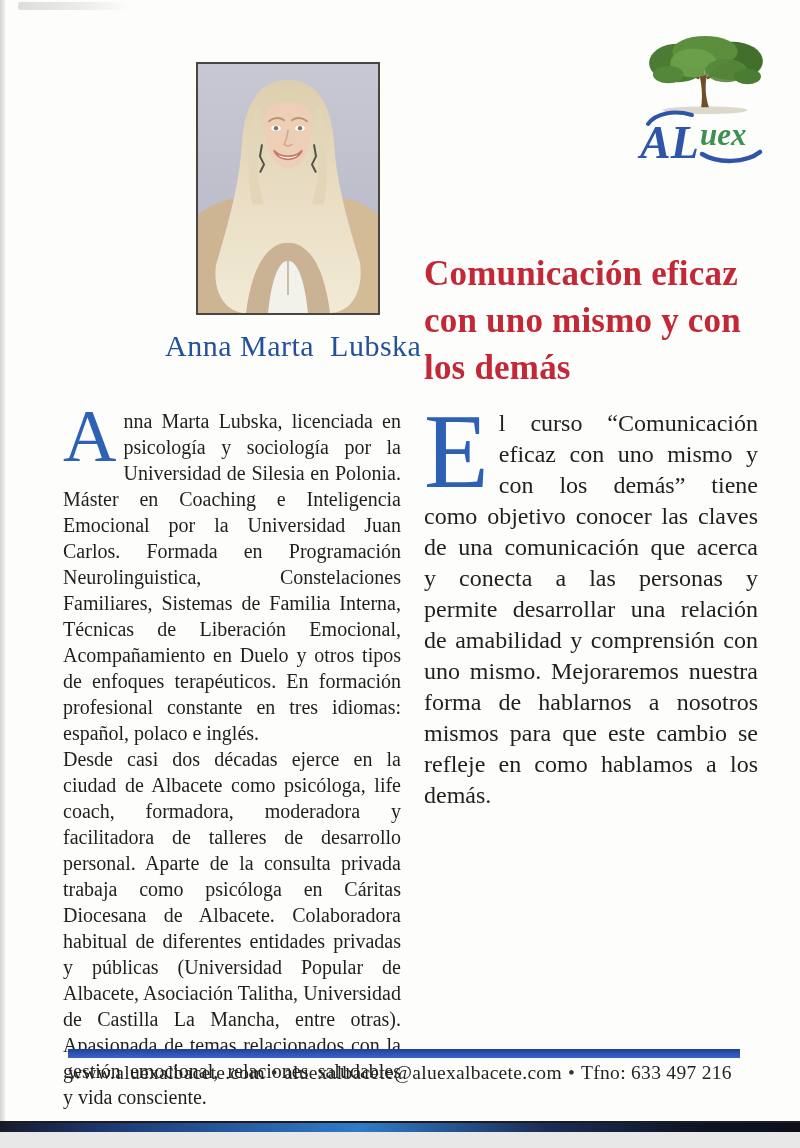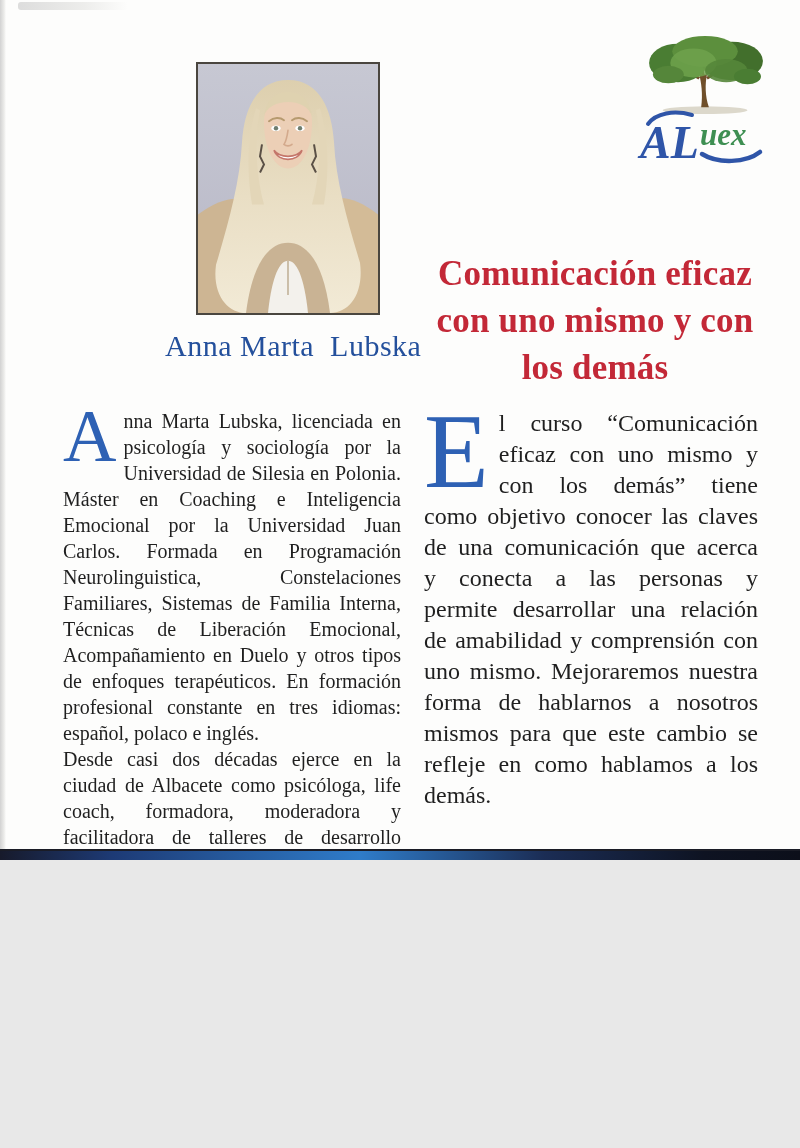--- a/index.html
+++ b/index.html
@@ -1,18 +1,18 @@
 <!DOCTYPE html>
 <html><head>
 <meta charset="utf-8">
 <style>
   html,body{margin:0;padding:0;background:#e8e8e8;}
   .page{
     position:relative;
-    width:800px;height:860px;
+    width:800px;height:1132px;
     margin:0 auto;
     background:#fdfdfc;
     overflow:hidden;
     font-family:"Liberation Serif", serif;
     color:#222;
   }
   
   .scan-edge-left{position:absolute;left:0;top:0;width:6px;height:100%;
     background:linear-gradient(to right,#d2d2d2,#ededeb 70%,rgba(255,255,255,0));}
   .scan-smudge{position:absolute;left:18px;top:2px;width:110px;height:8px;
@@ -145,21 +145,21 @@
       <path d="M74,46 C90,56 118,55 132,44" stroke="#2f55a8" stroke-width="4.5" fill="none" stroke-linecap="round"></path>
       <text x="12" y="50" font-family="Liberation Serif, serif" font-style="italic" font-weight="bold" font-size="46" fill="#2f55a8">AL</text>
       <text x="72" y="37" font-family="Liberation Serif, serif" font-style="italic" font-weight="bold" font-size="31" fill="#3e8f52">uex</text>
     </svg>
   </div>
 
   <div class="name-block">
     <div class="profile-name">Anna Marta &nbsp;Lubska</div>
   </div>
 
-  <h1 class="headline" style="margin:0;text-align:center;">Comunicación eficaz con uno mismo y con los demás</h1>
+  <h1 class="headline" style="margin:0;">Comunicación eficaz con uno mismo y con los demás</h1>
 
   <div class="col bio-col">
     <p><span class="dropcap dropcap-a">A</span><span>nna Marta Lubska, licenciada en psicología y sociología por la Universidad de Silesia en Polonia. Máster en Coaching e Inteligencia Emocional por la Universidad Juan Carlos. Formada en Programación Neurolinguistica, Constelaciones Familiares, Sistemas de Familia Interna, Técnicas de Liberación Emocional, Acompañamiento en Duelo y otros tipos de enfoques terapéuticos. En formación profesional constante en tres idiomas: español, polaco e inglés.</span></p>
     <p>Desde casi dos décadas ejerce en la ciudad de Albacete como psicóloga, life coach, formadora, moderadora y facilitadora de talleres de desarrollo personal. Aparte de la consulta privada trabaja como psicóloga en Cáritas Diocesana de Albacete. Colaboradora habitual de diferentes entidades privadas y públicas (Universidad Popular de Albacete, Asociación Talitha, Universidad de Castilla La Mancha, entre otras). Apasionada de temas relacionados con la gestión emocional, relaciones saludables y vida consciente.</p>
   </div>
 
   <div class="col course-col">
     <p><span class="dropcap dropcap-e">E</span><span>l curso “Comunicación eficaz con uno mismo y con los demás” tiene como objetivo conocer las claves de una comunicación que acerca y conecta a las personas y permite desarrollar una relación de amabilidad y comprensión con uno mismo. Mejoraremos nuestra forma de hablarnos a nosotros mismos para que este cambio se refleje en como hablamos a los demás.</span></p>
   </div>
 

